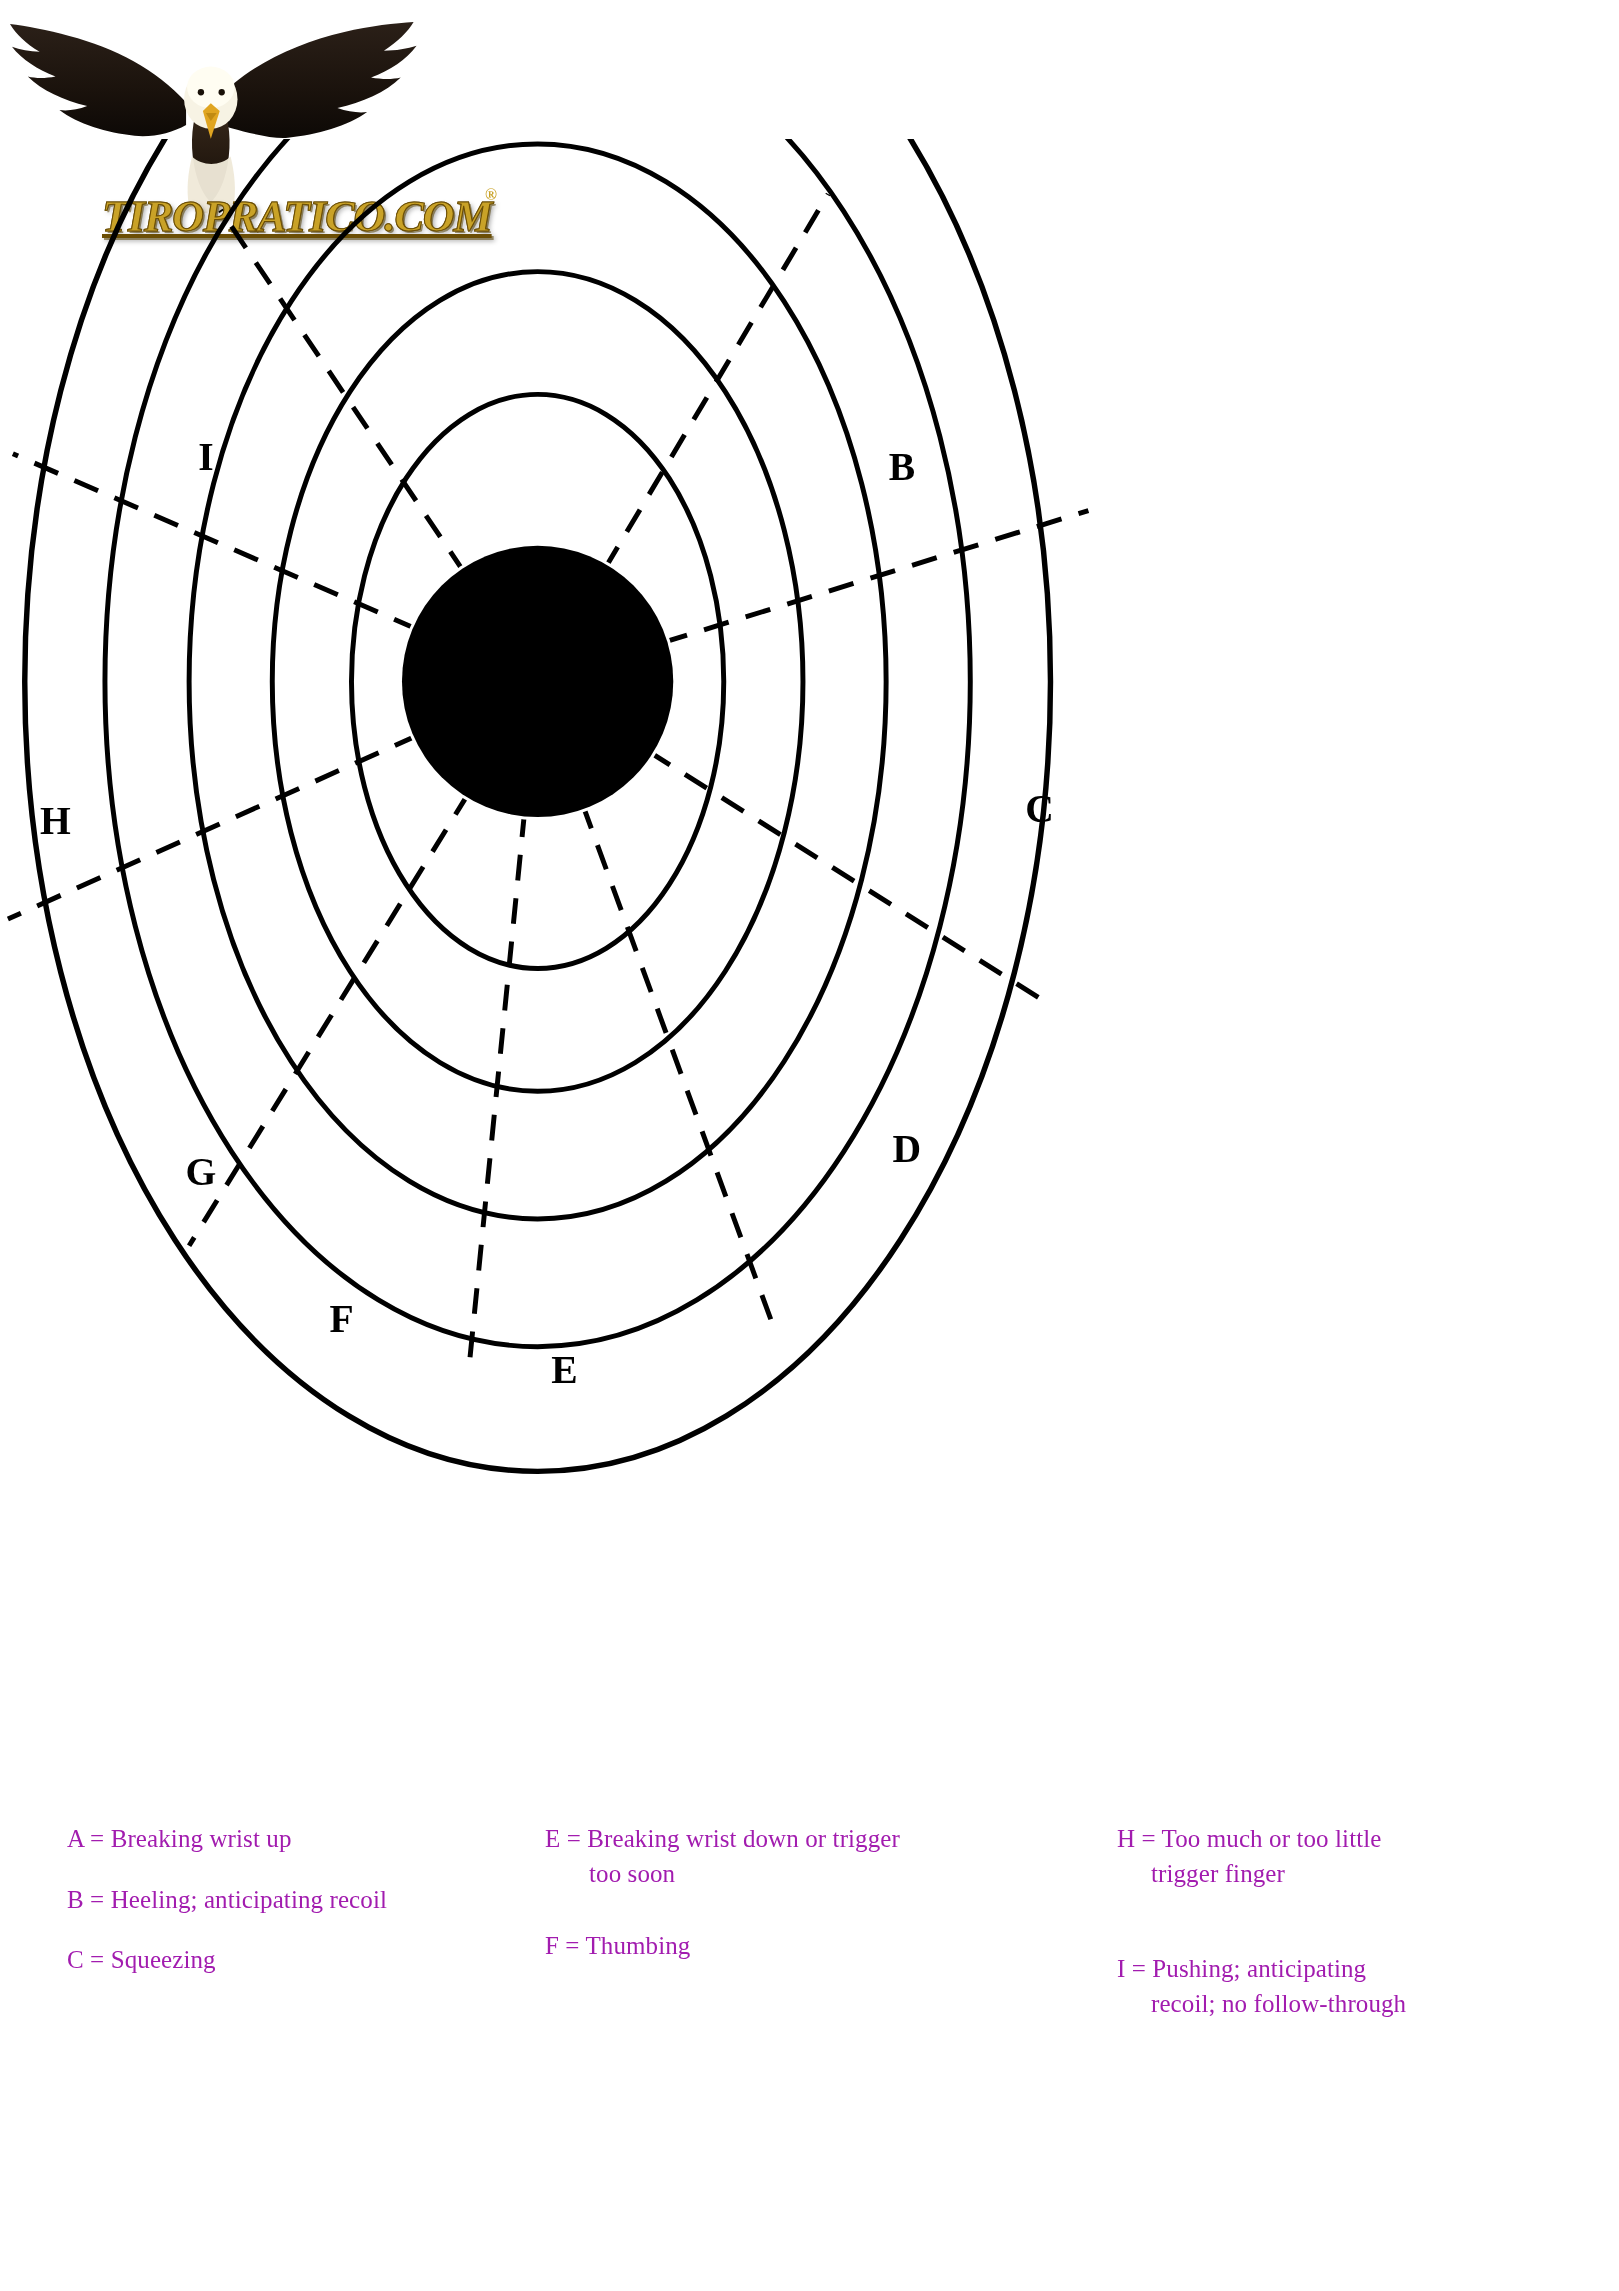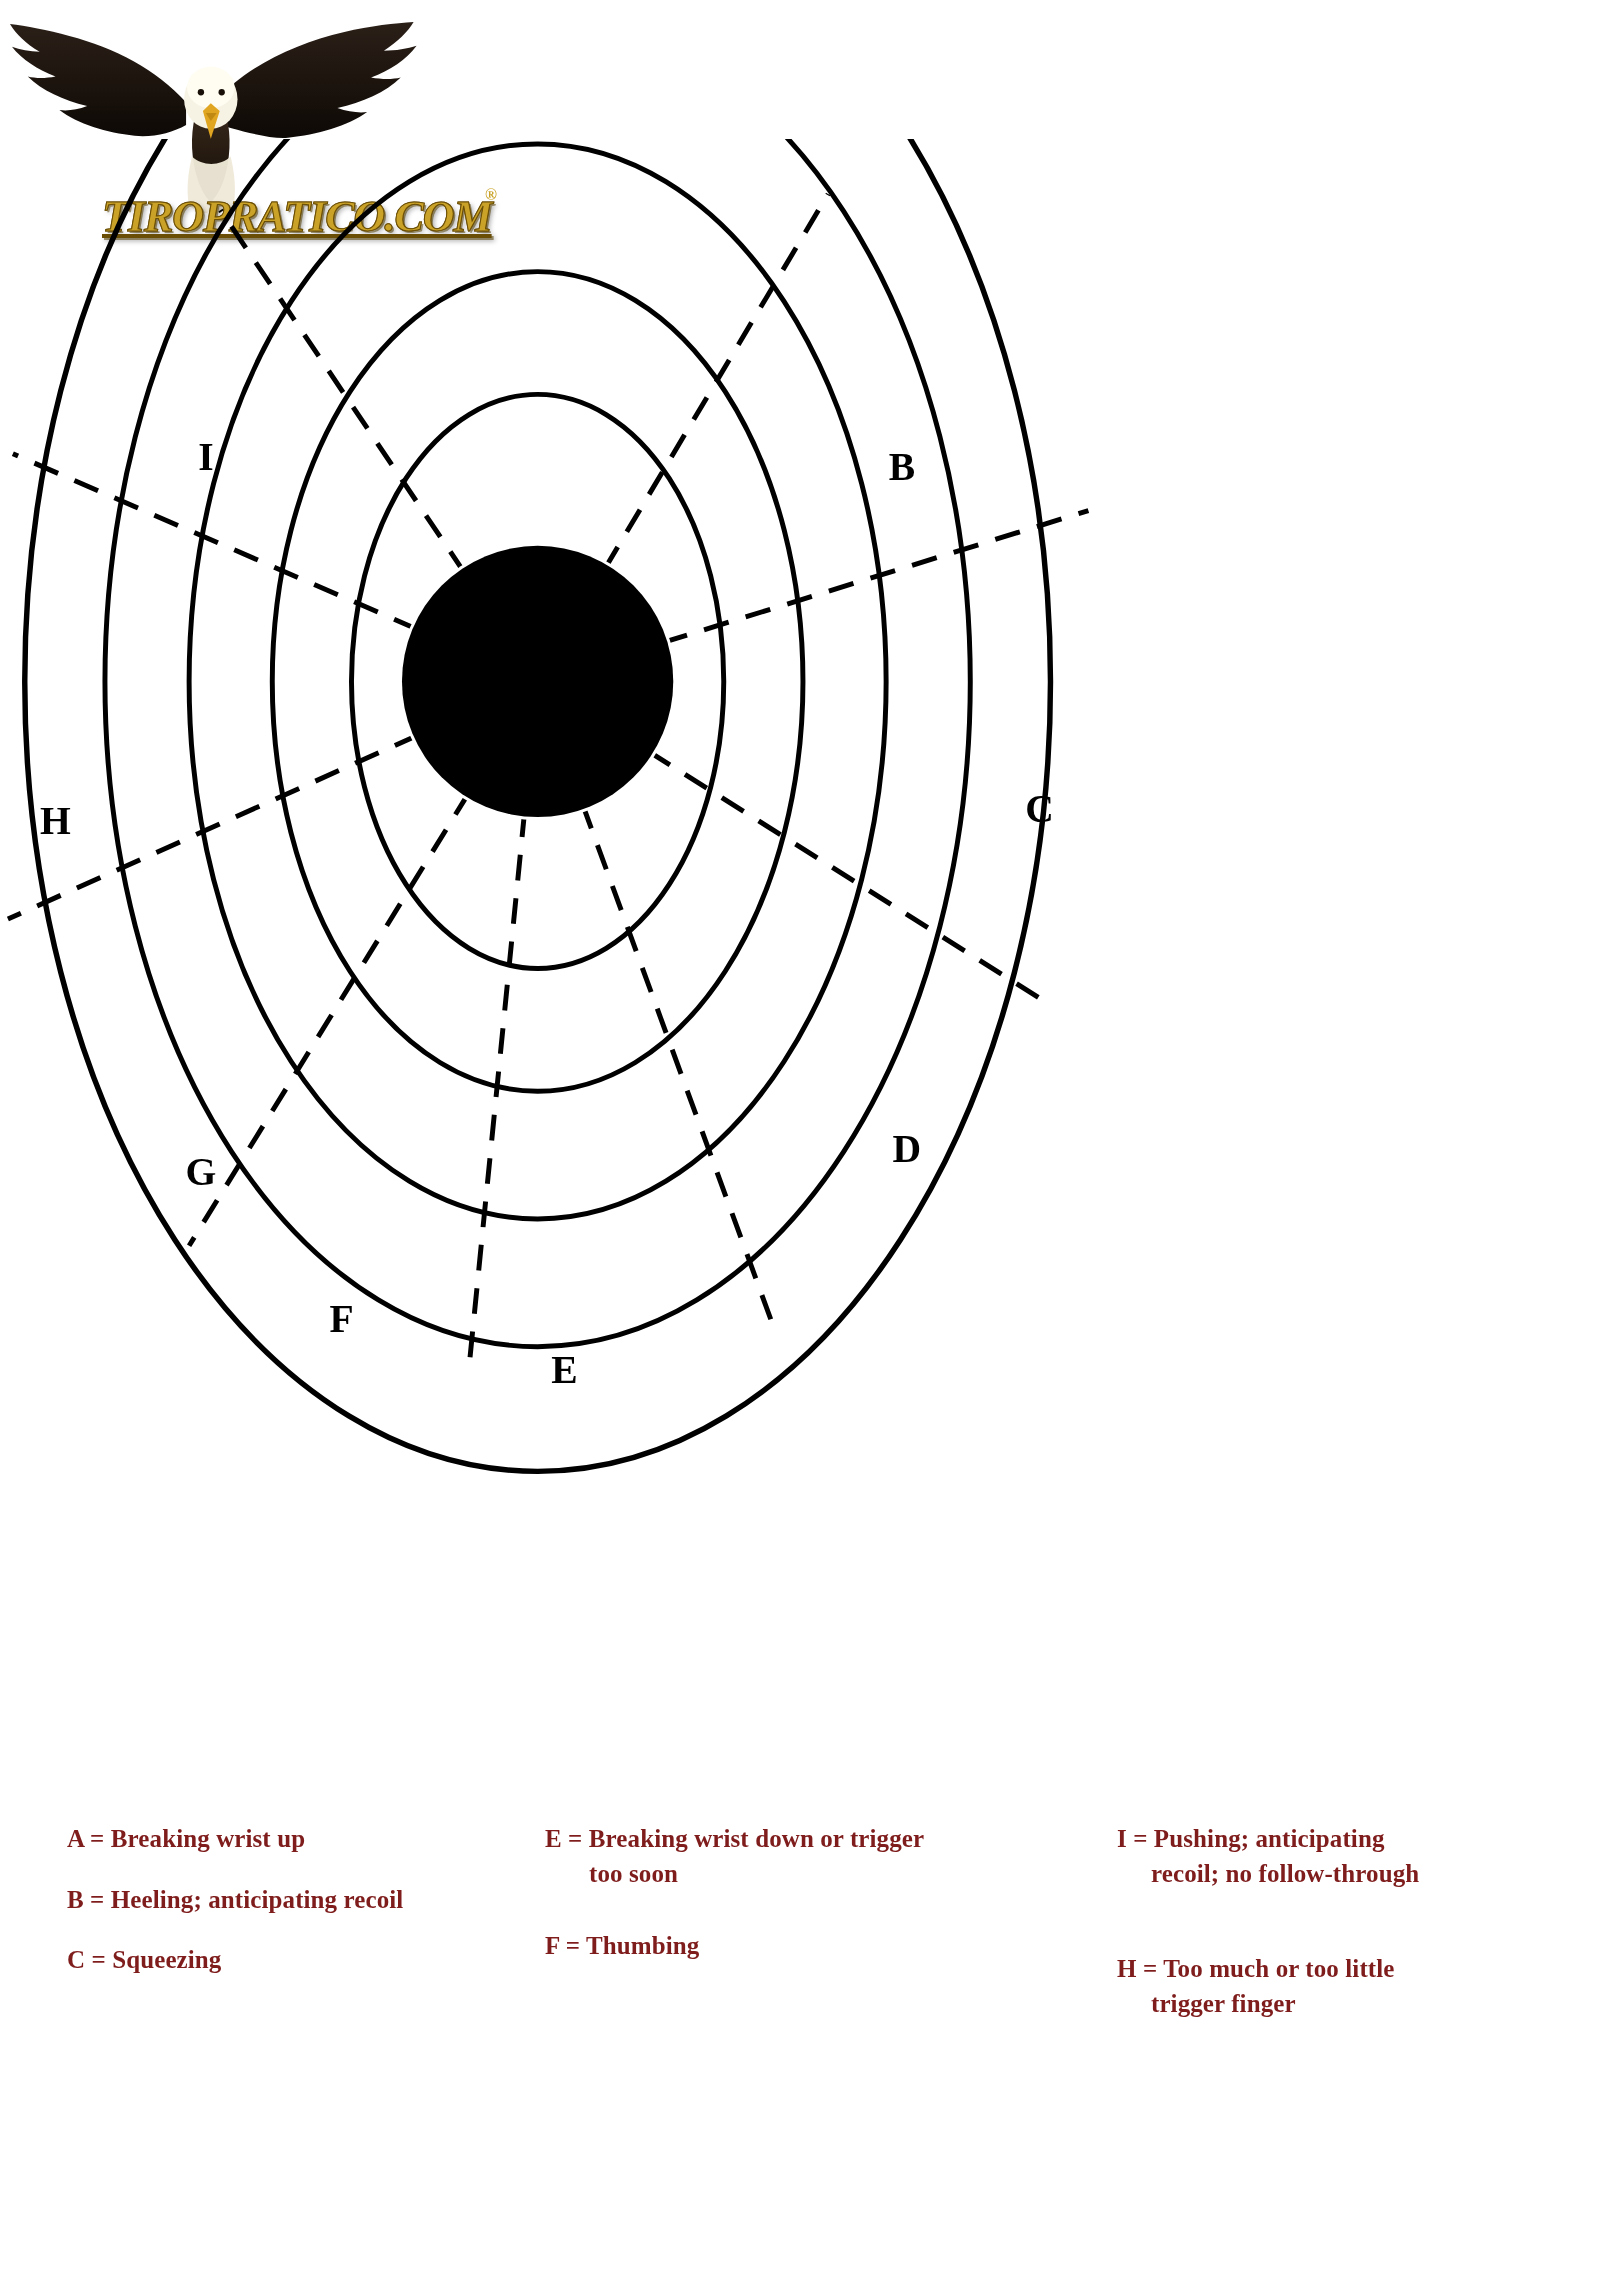--- a/index.html
+++ b/index.html
@@ -62,24 +62,24 @@
   }
   .legend-col{
     box-sizing:border-box;
   }
   #legend-col-1{width:535px;padding-left:67px;padding-top:10px;}
   #legend-col-2{width:554px;padding-left:10px;padding-top:10px;}
   #legend-col-3{width:531px;padding-left:28px;padding-top:10px;}
 
   .legend-entry{
     font-family:"Liberation Serif", serif;
-    font-weight:bold;
+    font-weight:normal;
     font-size:25px;
     line-height:1.38;
-    color:#7f1d1d;
+    color:#a21caf;
     margin-bottom:26px;
     letter-spacing:0.1px;
   }
   .legend-entry .cont{
     display:block;
     padding-left:42px;
   }
   #legend-col-2 .legend-entry{margin-bottom:38px;}
   #legend-col-3 .legend-entry{margin-bottom:61px;}
   #legend-col-3 .legend-entry .cont{padding-left:34px;}
@@ -195,23 +195,23 @@
       <span>E = Breaking wrist down or trigger</span>
       <span class="cont">too soon</span>
     </div>
     <div class="legend-entry">
       <span>F = Thumbing</span>
     </div>
   </div>
 
   <div class="legend-col" id="legend-col-3">
     <div class="legend-entry">
+      <span>H = Too much or too little</span>
+      <span class="cont">trigger finger</span>
+    </div>
+    <div class="legend-entry">
       <span>I = Pushing;  anticipating</span>
       <span class="cont">recoil;  no follow-through</span>
     </div>
-    <div class="legend-entry">
-      <span>H = Too much or too little</span>
-      <span class="cont">trigger finger</span>
-    </div>
   </div>
 
 </div>
 
 
 </body></html>

